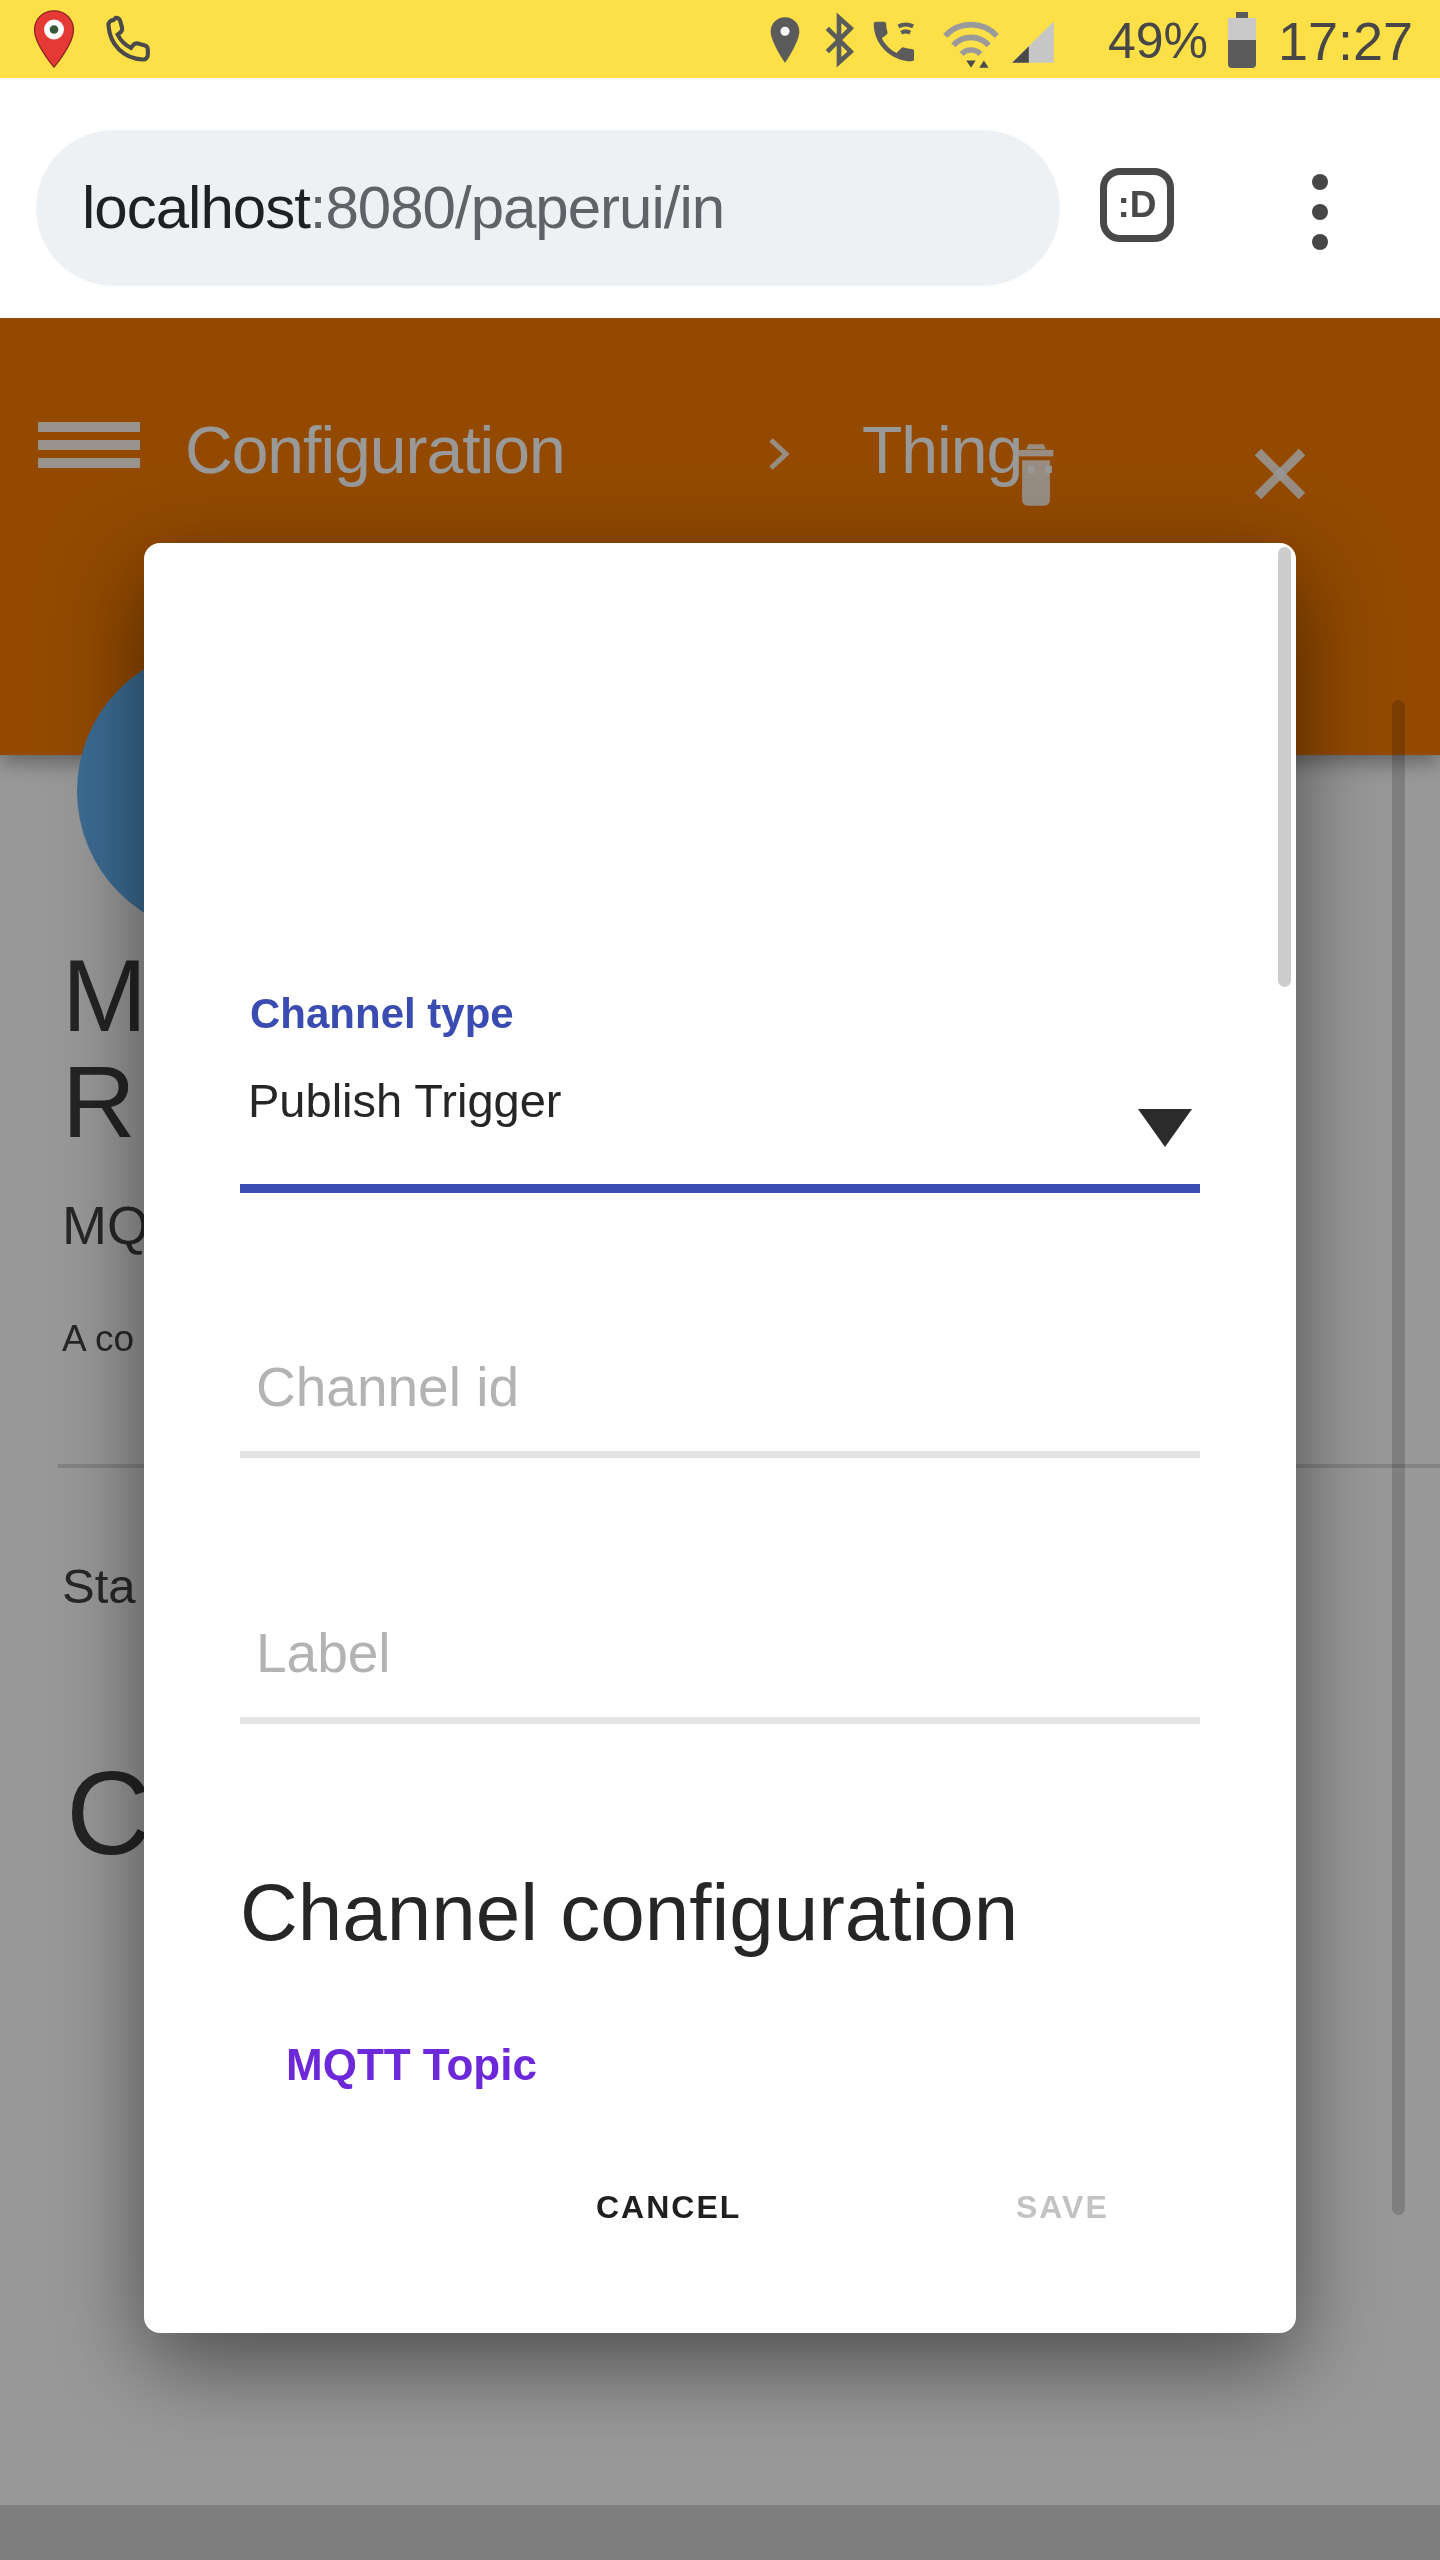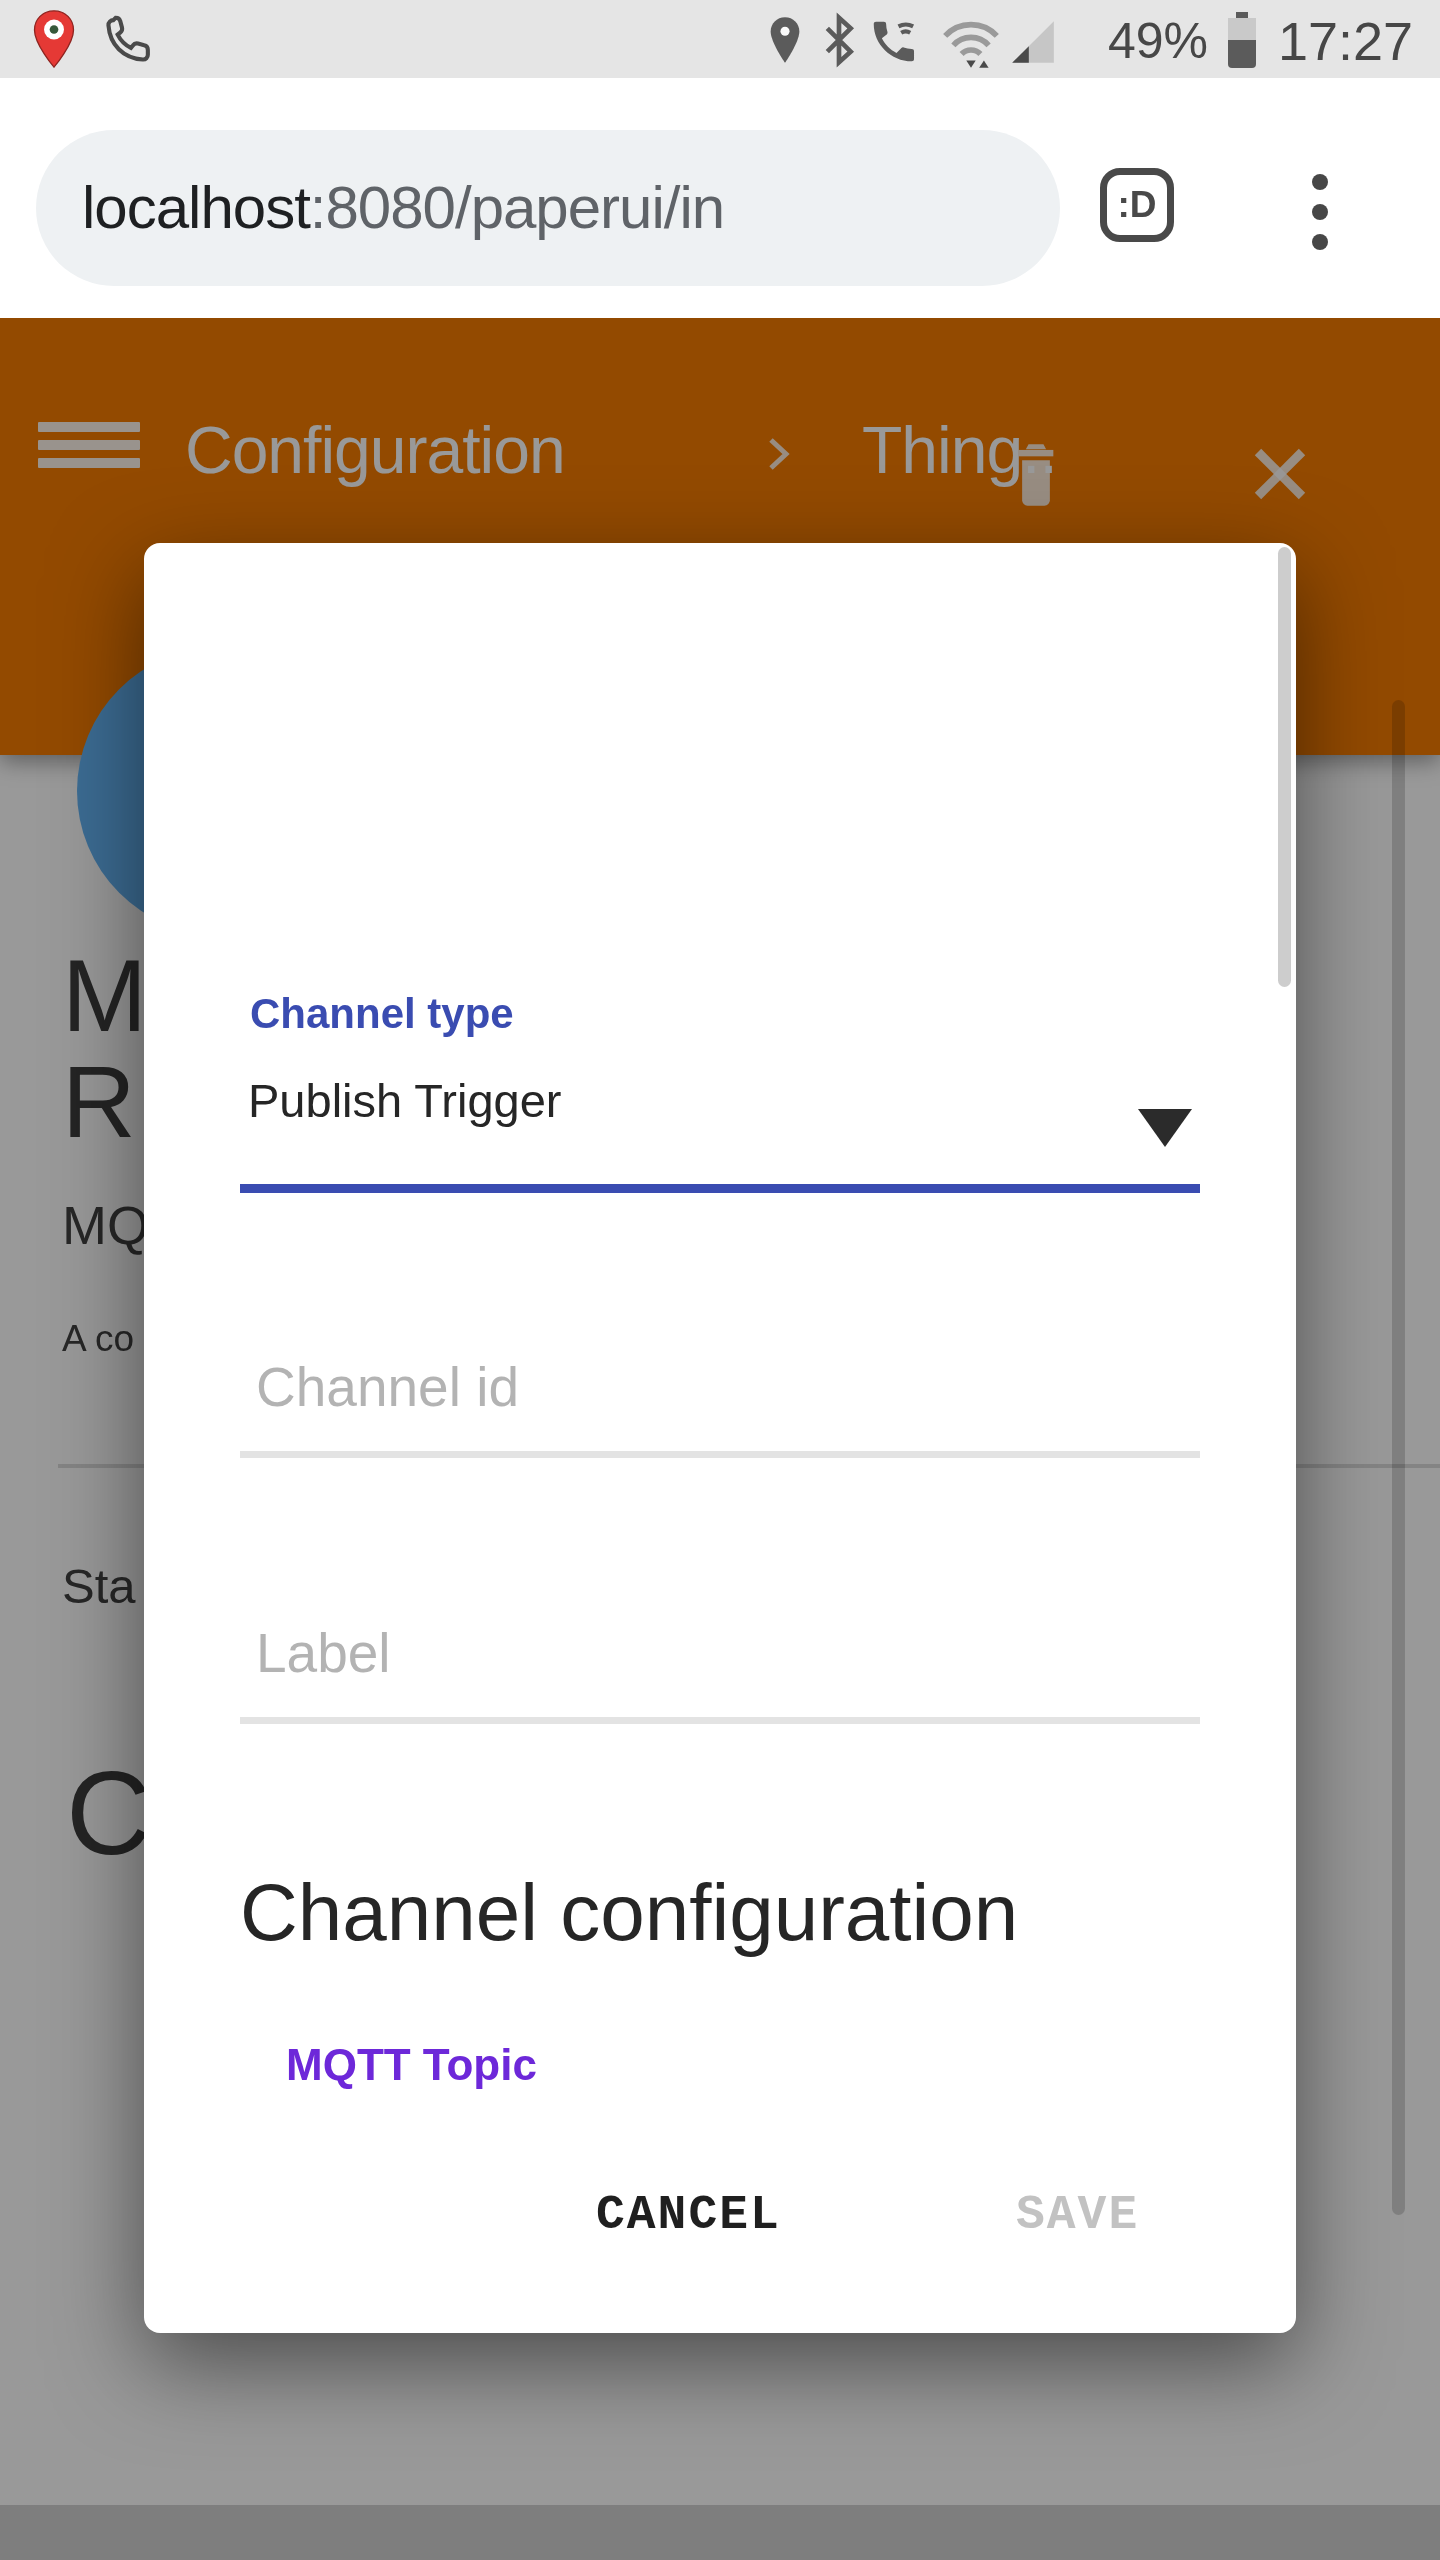--- a/index.html
+++ b/index.html
@@ -1,21 +1,21 @@
 <!DOCTYPE html>
 <html><head>
 <meta charset="utf-8">
 <style>
   * { margin:0; padding:0; box-sizing:border-box; }
   html,body { width:1440px; height:2560px; }
   body { position:relative; font-family:"Liberation Sans", sans-serif; background:#fff; overflow:hidden; }
   .abs { position:absolute; }
 
   
-  #status-bar { left:0; top:0; width:1440px; height:78px; background:#e5e5e5; }
+  #status-bar { left:0; top:0; width:1440px; height:78px; background:#fde047; }
   .sb-text { position:absolute; color:#474747; line-height:1; }
   #sb-battery-pct { left:1108px; top:16px; font-size:50px; }
   #sb-time { left:1278px; top:14px; font-size:54px; }
   .sb-ico { position:absolute; }
 
   
   #addr-bar { left:0; top:78px; width:1440px; height:240px; background:#ffffff; }
   #url-pill { position:absolute; left:36px; top:52px; width:1024px; height:156px; background:#eef1f3; border-radius:78px; overflow:hidden; white-space:nowrap; }
   #url-pill .url-text { position:absolute; left:46px; top:0; height:156px; line-height:156px; font-size:60px; letter-spacing:-1px; }
   #url-host { color:#1e2022; }
@@ -64,21 +64,21 @@
   #dlg-select-arrow { left:898px; top:58px; width:0; height:0; border-left:27px solid transparent; border-right:27px solid transparent; border-top:38px solid #2b2b2b; }
   #dlg-select-underline { left:96px; top:641px; width:960px; height:9px; background:#3A4CB1; }
   .dlg-input { border:none; outline:none; background:transparent; font-family:"Liberation Sans",sans-serif; font-size:55px; font-weight:normal; color:#14532d; width:900px; line-height:1; }
   .dlg-input::placeholder { color:#b3b3b3; opacity:1; }
   #dlg-id-input { left:112px; top:812px; }
   #dlg-id-underline { left:96px; top:908px; width:960px; height:7px; background:#e3e3e3; }
   #dlg-label-input { left:112px; top:1078px; }
   #dlg-label-underline { left:96px; top:1174px; width:960px; height:7px; background:#e3e3e3; }
   #dlg-config-heading { left:96px; top:1330px; font-size:80px; color:#262626; line-height:1; white-space:nowrap; }
   #dlg-mqtt-label { left:122px; top:1500px; font-size:44px; font-weight:bold; color:#6d28d9; line-height:1;margin-left:20px; }
-  .dlg-btn { top:1648px; font-size:48px; font-weight:bold; letter-spacing:2px; line-height:1; background:none; border:none; font-family:Liberation Mono, monospace; cursor:pointer; }
+  .dlg-btn { top:1648px; font-size:32px; font-weight:bold; letter-spacing:2px; line-height:1; background:none; border:none; font-family:Liberation Sans, sans-serif; cursor:pointer; }
   #dlg-cancel { left:452px; color:#1f1f1f; }
   #dlg-save { left:872px; color:#c2c2c2;text-align:center; }
 
   svg { display:block; }
 </style>
 </head>
 <body>
 
 <div class="abs" id="status-bar">
   <span class="sb-ico" style="left:28px;top:8px;">

